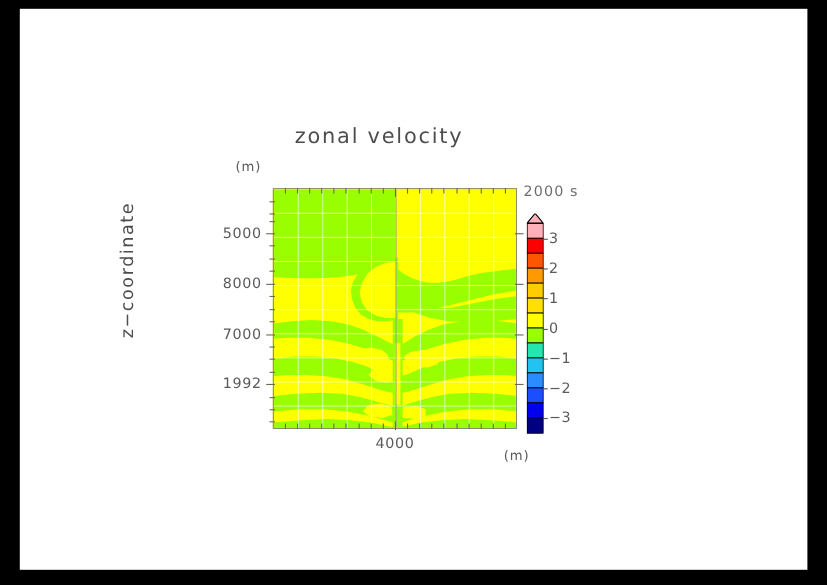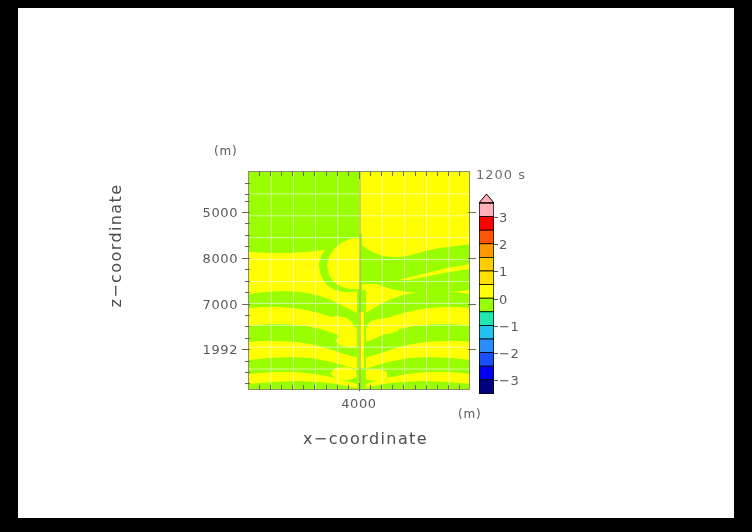--- a/index.html
+++ b/index.html
@@ -174,28 +174,28 @@
     height: 1px;
     background: #555555;
   }
 </style>
 </head>
 <body>
 
 <div id="frame">
   <div id="canvas">
 
+    <div class="txt" id="plot-title">zonal velocity</div>
 
     <div class="txt" id="unit-top">(m)</div>
 
-    <div class="txt" id="time-label">1200 s</div>
+    <div class="txt" id="time-label">2000 s</div>
 
     <div class="txt" id="unit-bottom">(m)</div>
 
-    <div class="txt" id="xaxis-title">x−coordinate</div>
 
     <div class="txt" id="yaxis-title">z−coordinate</div>
 
     <div id="plot-area">
       <svg id="contour-svg" viewBox="0 0 222 219" preserveAspectRatio="none">
 
         <rect x="0" y="0" width="222" height="219" fill="#ffff00"></rect>
 
         <path d="M0,0 L110,0 L110,62 L104,66 L96,70 L86,74 L74,78
                  L58,80 L40,81 L22,81 L0,80 Z" fill="#99ff00"></path>

